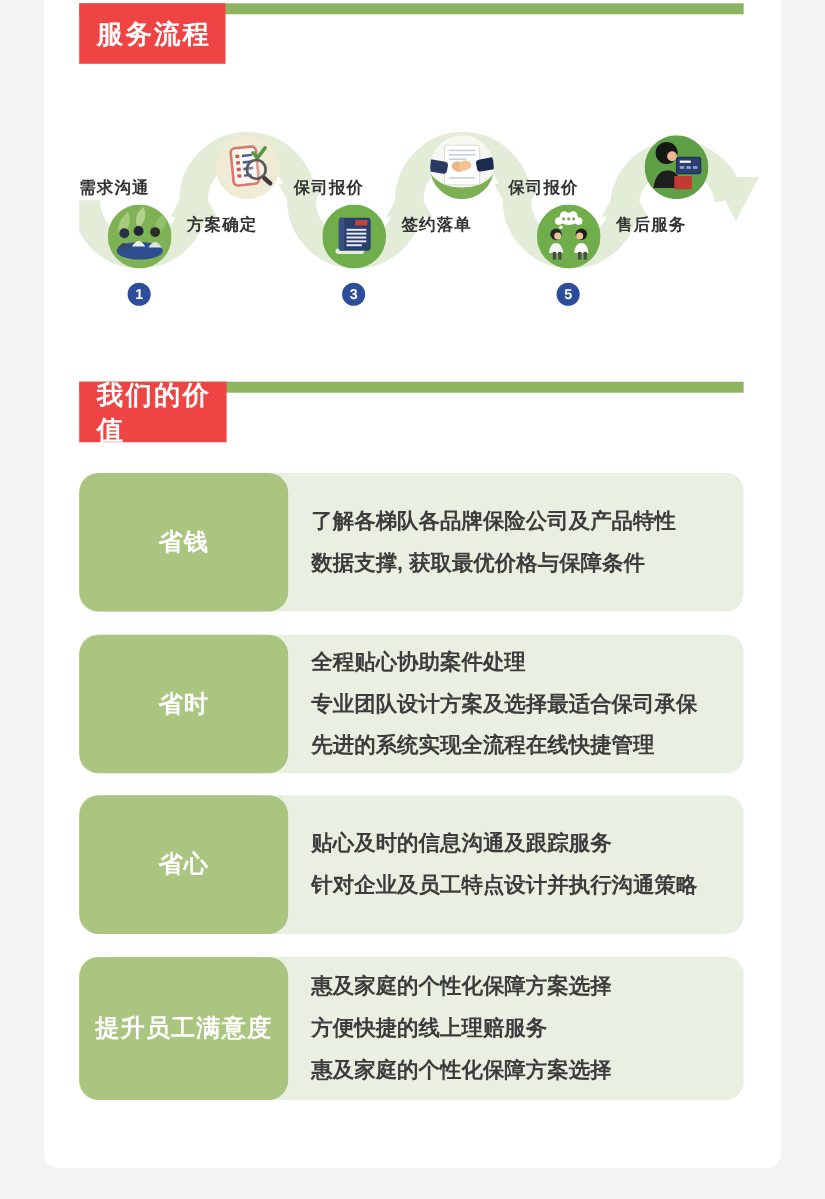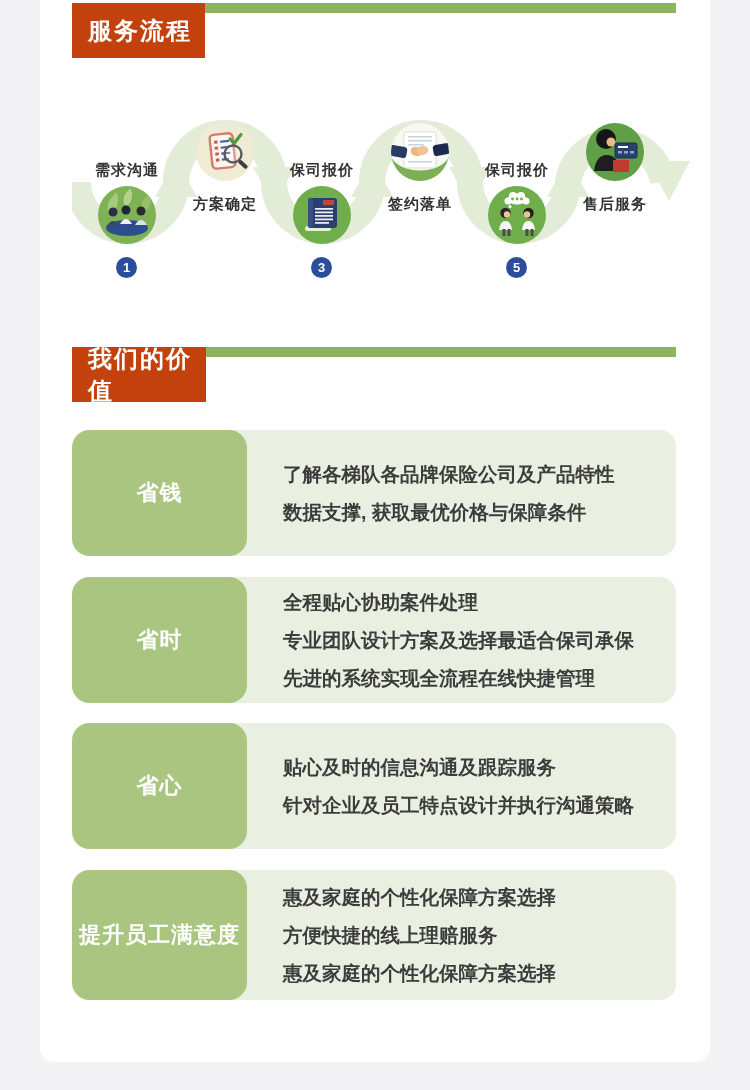--- a/index.html
+++ b/index.html
@@ -16,47 +16,47 @@
     background:#ffffff;
     border-radius:0 0 14px 14px;
     overflow:hidden;
   }
   .band{
     position:absolute;left:32px;width:604px;height:10px;
     background:#8db45e;
   }
   .sec-title{
     position:absolute;left:32px;height:55px;
-    background:#c2410c;color:#ffffff;
+    background:#ef4444;color:#ffffff;
     font-size:24px;font-weight:bold;letter-spacing:2px;
     display:flex;align-items:center;
     padding-left:16px;box-sizing:border-box;
   }
   .flow{
     position:absolute;left:32px;top:85px;width:640px;height:212px;
   }
   .wave{position:absolute;left:0;top:0;}
   .step-label{
-    position:absolute;width:110px;text-align:center;
+    position:absolute;width:110px;text-align:left;
     font-size:15px;font-weight:bold;color:#333333;letter-spacing:1px;
     white-space:nowrap;
   }
   .step-icon{position:absolute;width:58px;height:58px;}
   .step-badge{
     position:absolute;width:21px;height:21px;top:172px;
     background:#2c4d9c;border-radius:50%;
     color:#ffffff;font-size:13px;font-weight:bold;
     line-height:21px;text-align:center;
   }
   .vcard{
     position:absolute;left:32px;width:604px;height:126px;
     background:#eaf0e1;border-radius:16px;
   }
   .vcard-label{
-    position:absolute;left:0;top:0;width:175px;height:100%;
+    position:absolute;left:0;top:0;width:190px;height:100%;
     background:#a9c57f;border-radius:18px;
     display:flex;align-items:center;justify-content:center;
     color:#ffffff;font-size:22px;font-weight:bold;letter-spacing:1px;
     box-sizing:border-box;padding:0 4px;text-align:center;
   }
   .vcard-lines{
     position:absolute;left:211px;top:50%;transform:translateY(-50%);
     width:386px;
   }
   .vline{

